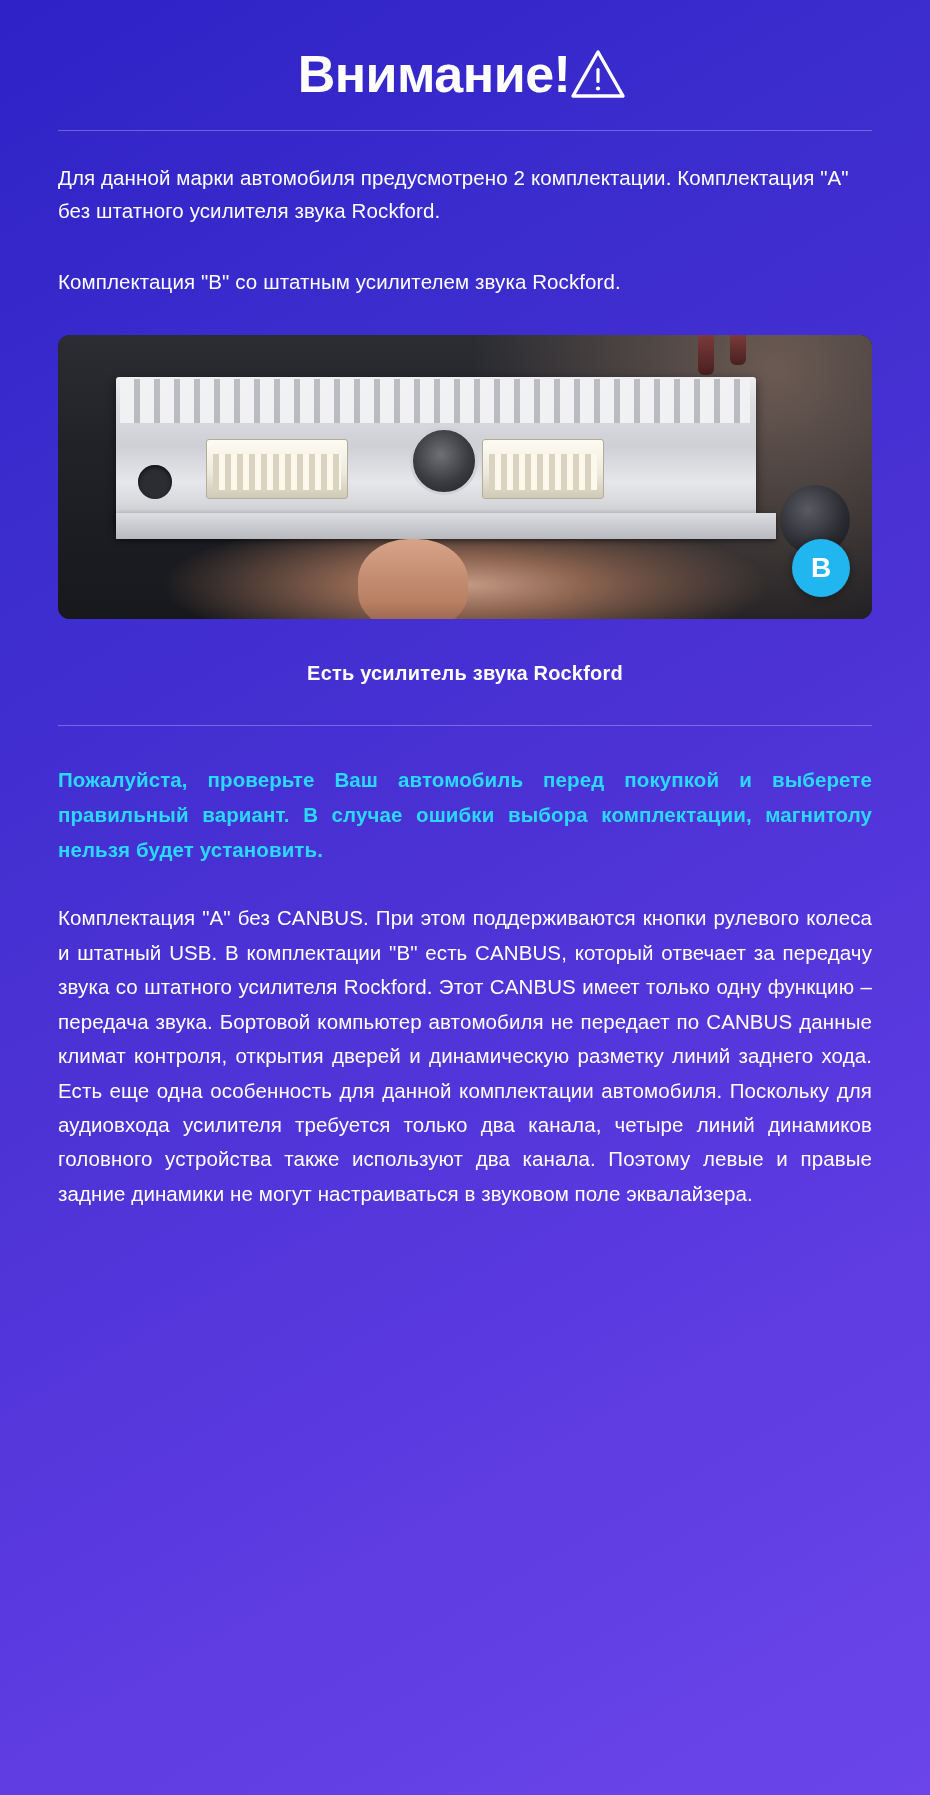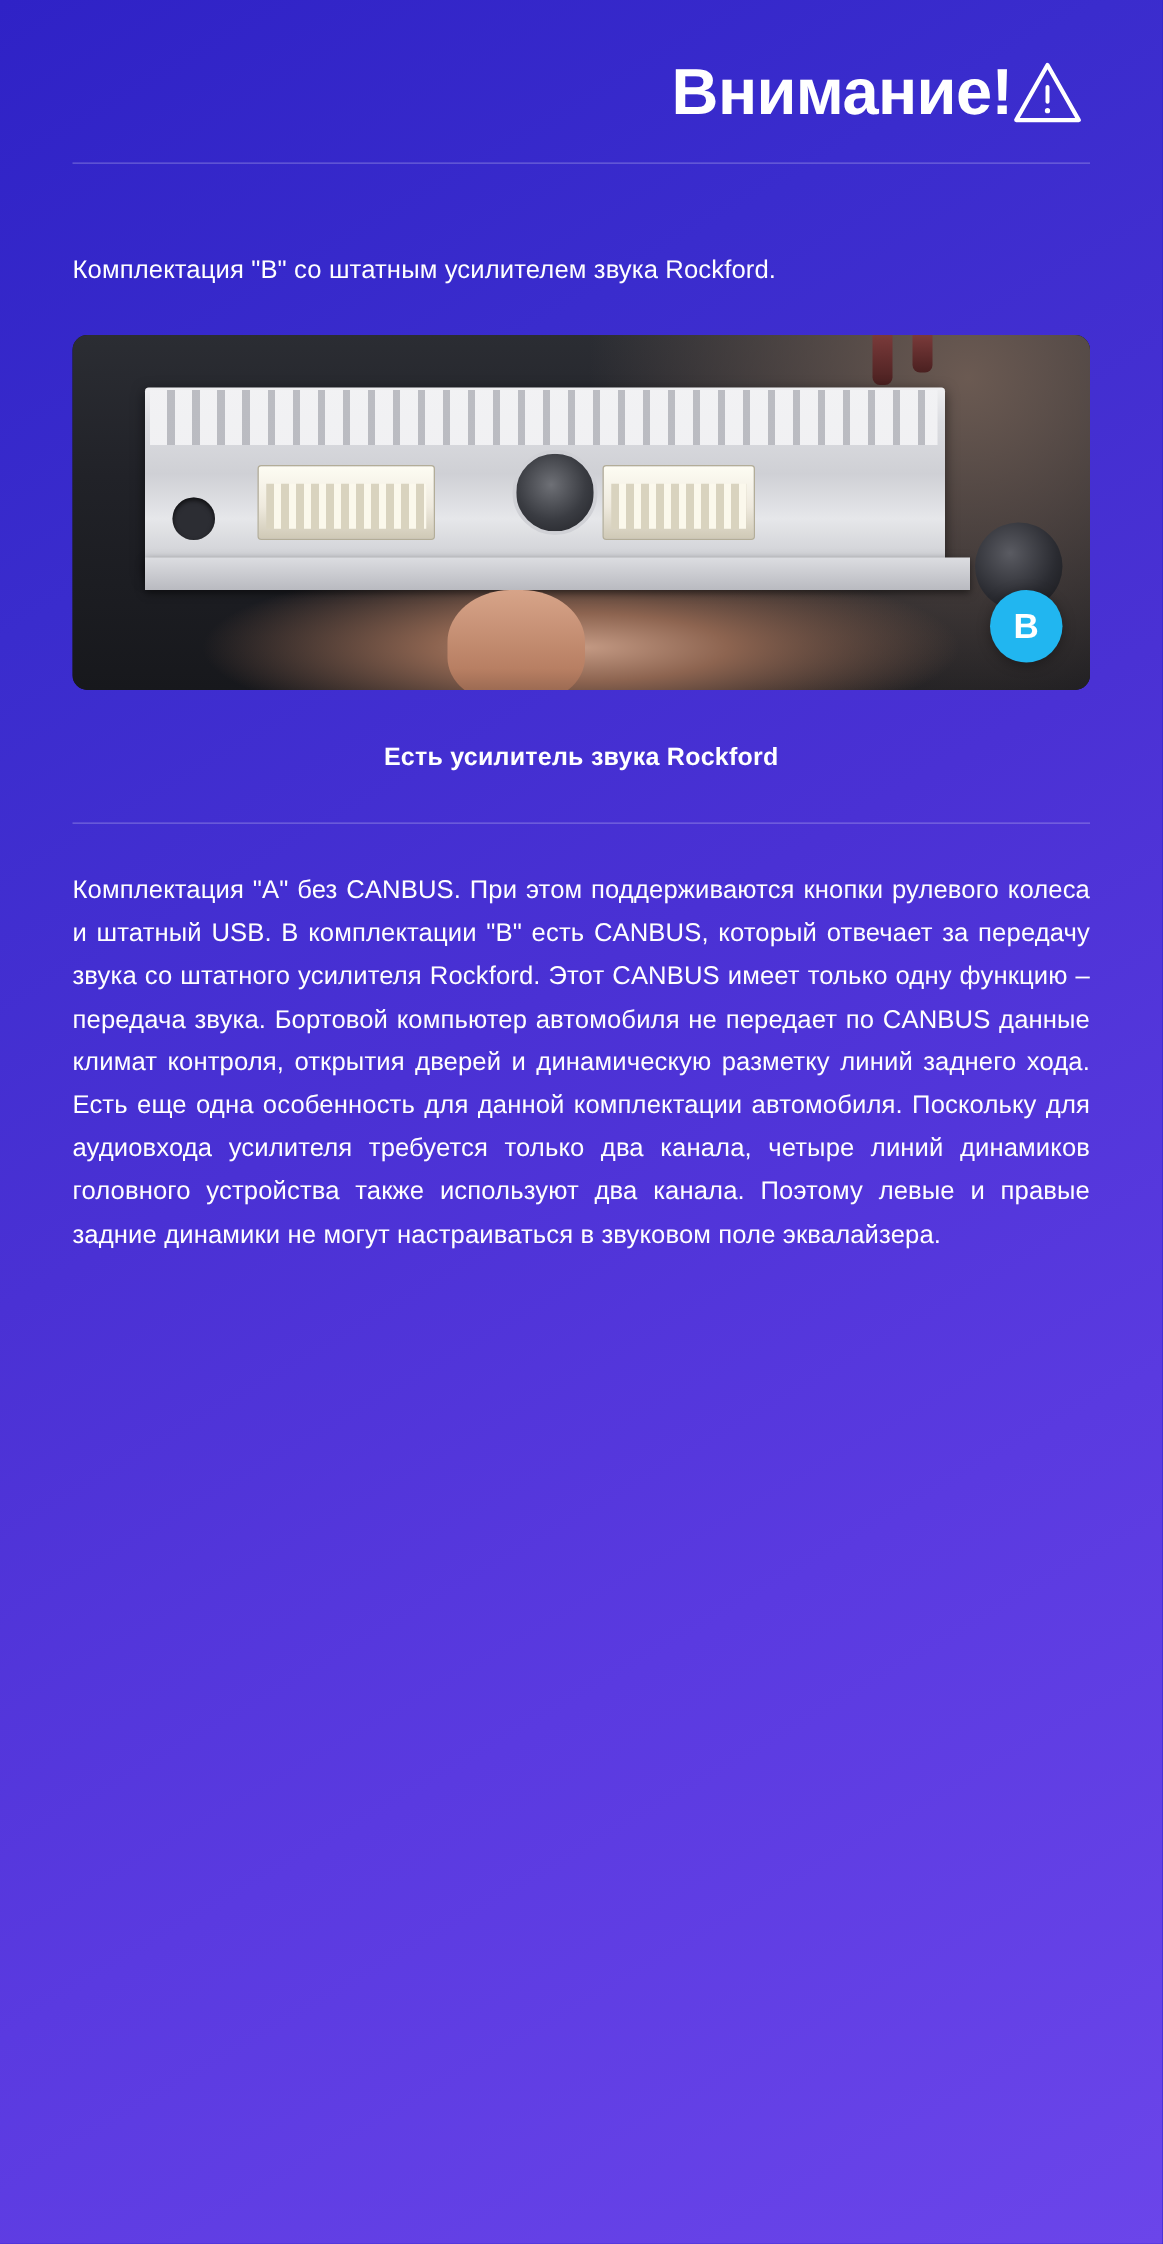--- a/index.html
+++ b/index.html
@@ -18,21 +18,21 @@
   .page {
     width: 930px;
     box-sizing: border-box;
     padding: 0 58px 60px 58px;
     position: relative;
   }
   
   .header {
     display: flex;
     align-items: center;
-    justify-content: flex-end;
+    justify-content: center;
     padding-top: 46px;
     padding-bottom: 28px;
   }
   .title {
     font-size: 52px;
     font-weight: bold;
     letter-spacing: -0.5px;
     line-height: 1.05;
     margin: 0;
   }
@@ -222,20 +222,21 @@
         <path d="M28 6 L53 50 L3 50 Z" fill="none" stroke="#ffffff" stroke-width="3.4" stroke-linejoin="round"></path>
         <rect x="26.4" y="22" width="3.2" height="15" rx="1.6" fill="#ffffff"></rect>
         <circle cx="28" cy="42.5" r="2.1" fill="#ffffff"></circle>
       </svg>
     </span>
   </div>
 
   <div class="rule"></div>
 
   <div class="intro">
+    <p>Для данной марки автомобиля предусмотрено 2 комплектации. Комплектация "A" без штатного усилителя звука Rockford.</p>
     <div class="gap"></div>
     <p>Комплектация "B" со штатным усилителем звука Rockford.</p>
   </div>
 
   <div class="photo-wrap">
     <div class="photo">
       <div class="wire" style="left:640px"></div>
       <div class="wire" style="left:672px;height:30px"></div>
       <div class="metal"></div>
       <div class="fins"></div>
@@ -247,16 +248,17 @@
       <div class="dark-blob r1"></div>
       <div class="finger"></div>
     </div>
     <div class="badge">B</div>
   </div>
 
   <div class="caption">Есть усилитель звука Rockford</div>
 
   <div class="rule2"></div>
 
+  <div class="highlight">Пожалуйста, проверьте Ваш автомобиль перед покупкой и выберете правильный вариант. В случае ошибки выбора комплектации, магнитолу нельзя будет установить.</div>
 
   <div class="body-text">Комплектация "A" без CANBUS. При этом поддерживаются кнопки рулевого колеса и штатный USB. В комплектации "B" есть CANBUS, который отвечает за передачу звука со штатного усилителя Rockford. Этот CANBUS имеет только одну функцию – передача звука. Бортовой компьютер автомобиля не передает по CANBUS данные климат контроля, открытия дверей и динамическую разметку линий заднего хода. Есть еще одна особенность для данной комплектации автомобиля. Поскольку для аудиовхода усилителя требуется только два канала, четыре линий динамиков головного устройства также используют два канала. Поэтому левые и правые задние динамики не могут настраиваться в звуковом поле эквалайзера.</div>
 
 </div>
 
 </body></html>

